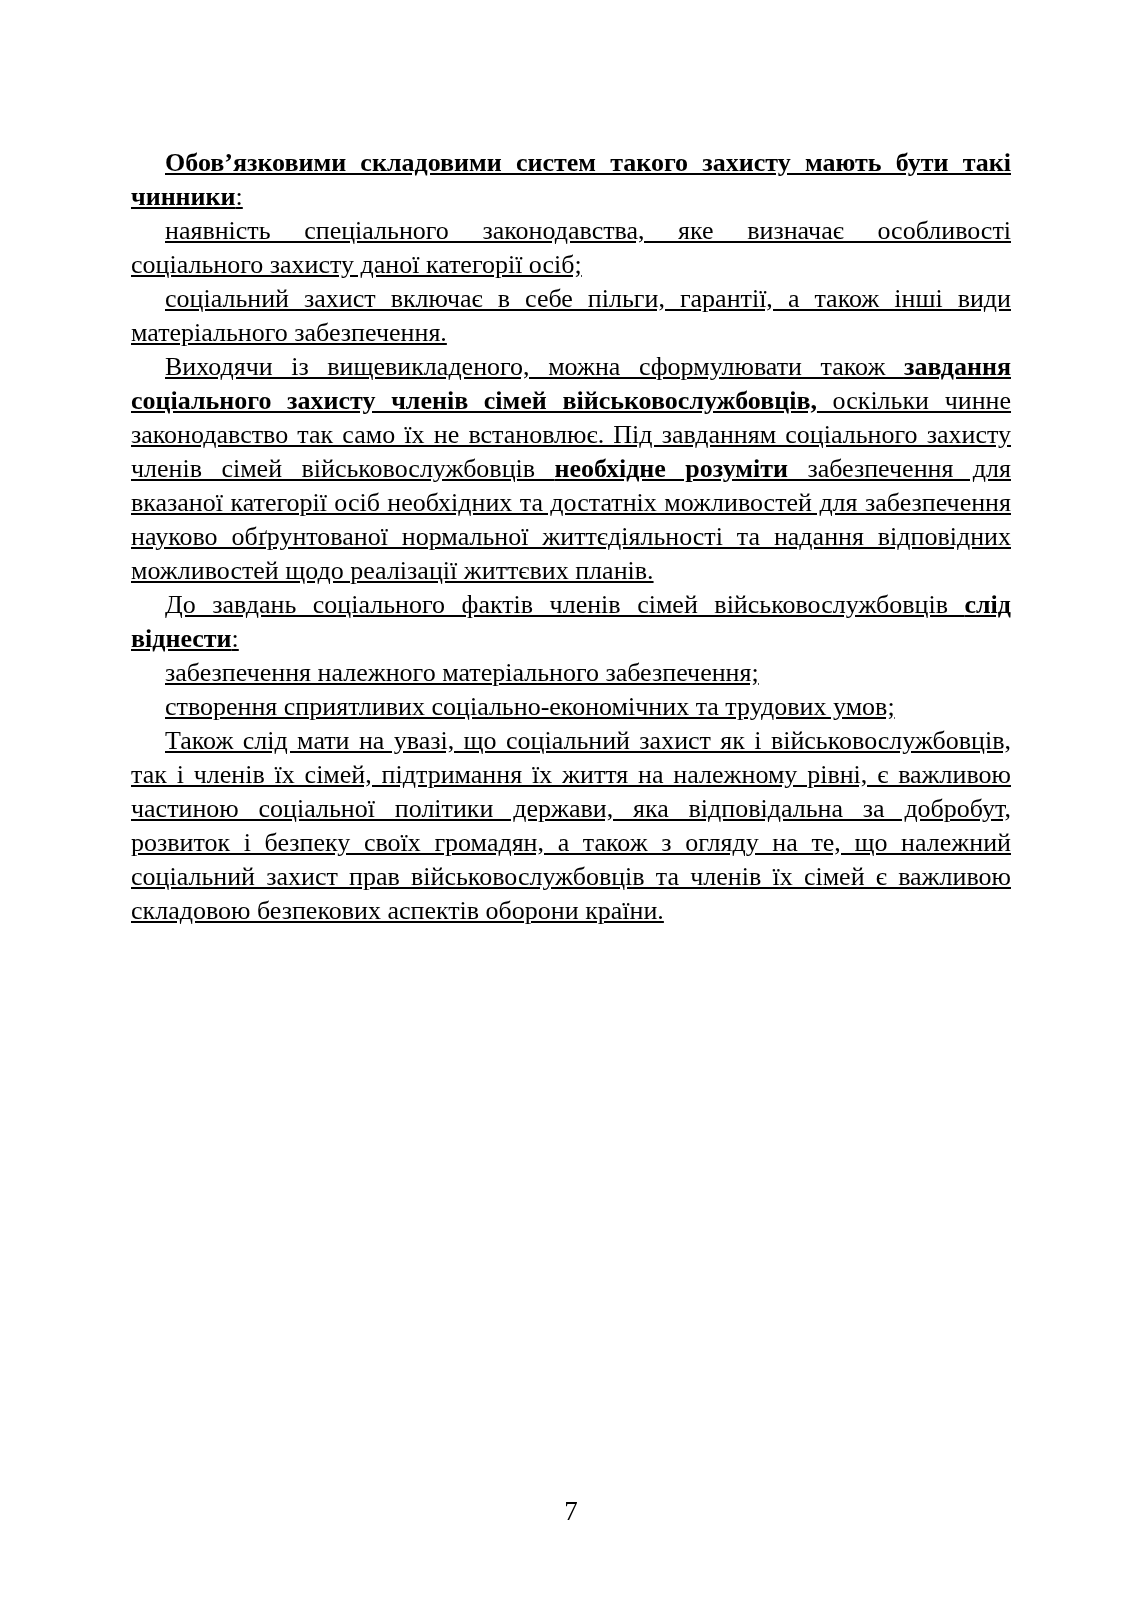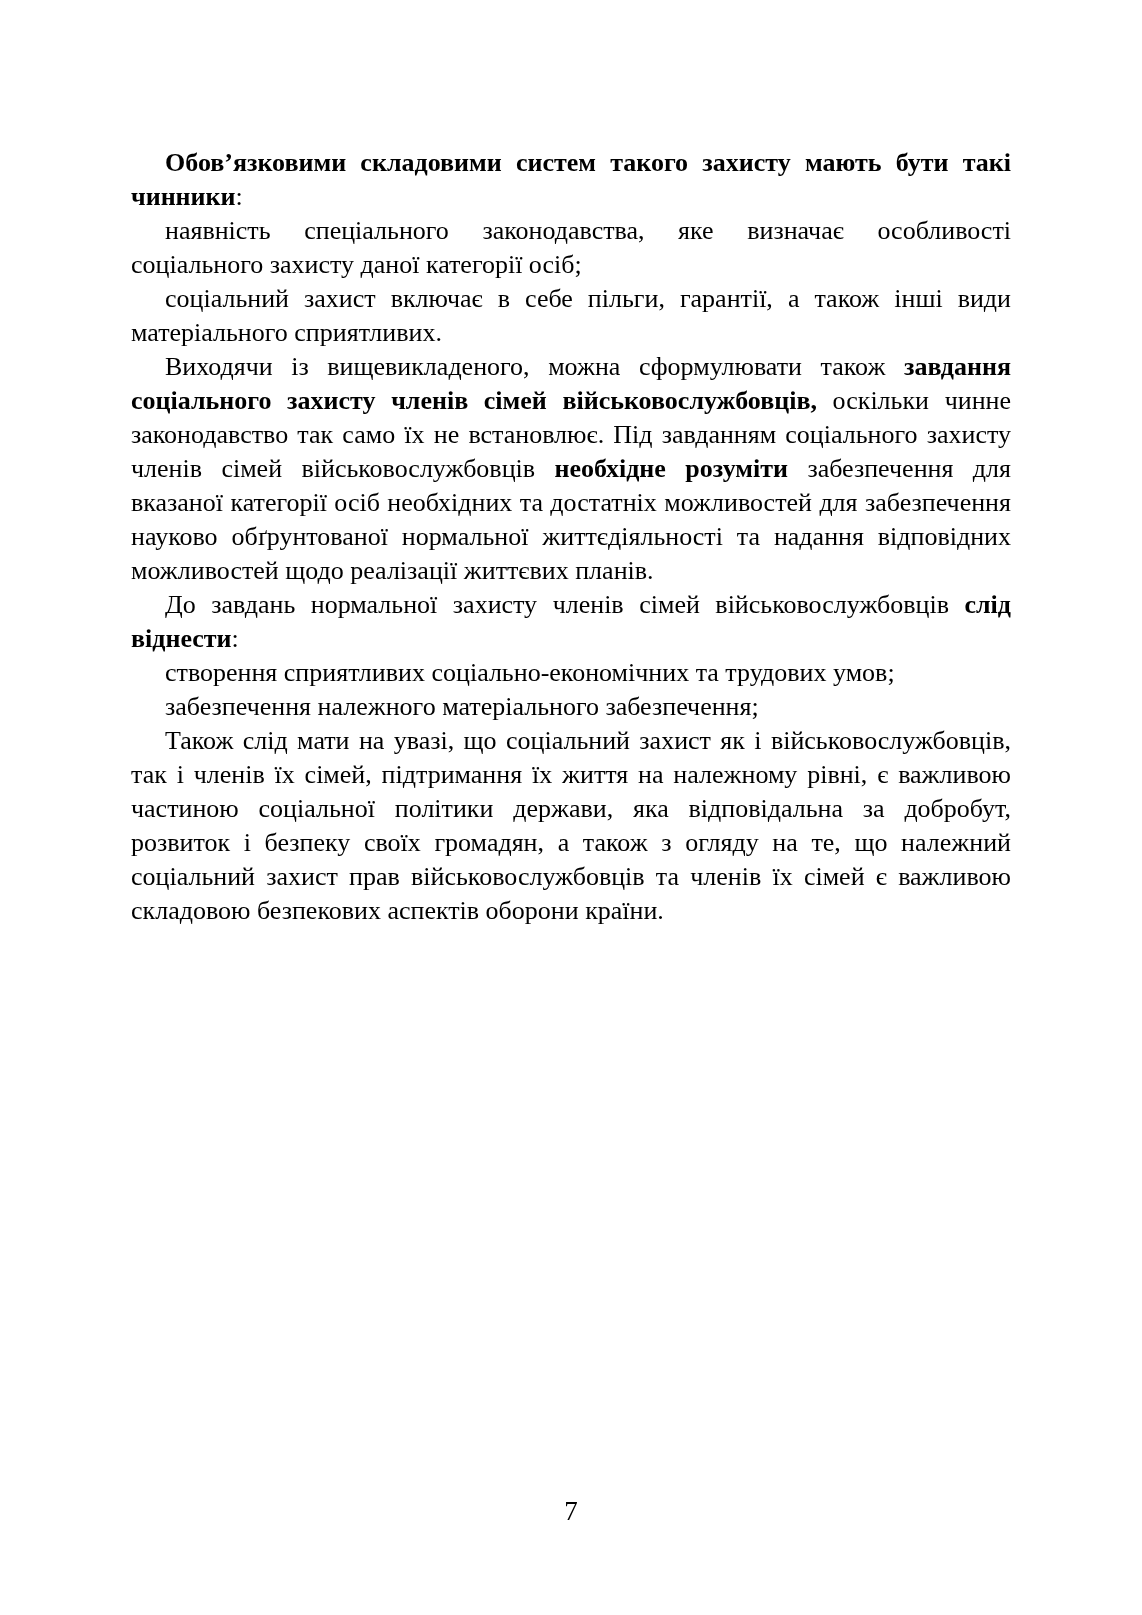--- a/index.html
+++ b/index.html
@@ -17,20 +17,21 @@
     color: #000000;
   }
   .page-body {
     position: absolute;
     left: 131px;
     top: 146px;
     width: 880px;
     font-size: 26px;
     line-height: 34px;
     text-align: justify;
+    text-decoration: underline;
   }
   .para {
     margin: 0;
     padding: 0;
     text-indent: 34px;
   }
   .para b {
     font-weight: bold;
   }
   .page-footer {
@@ -44,21 +45,21 @@
     color: #000000;
   }
 </style>
 </head>
 <body>
 
 <div class="sheet">
   <div class="page-body" id="page-body">
       <p class="para"><b>Обов’язковими складовими систем такого захисту мають бути такі чинники</b><span>:</span></p>
       <p class="para"><span>наявність спеціального законодавства, яке визначає особливості соціального захисту даної категорії осіб;</span></p>
-      <p class="para"><span>соціальний захист включає в себе пільги, гарантії, а також інші види матеріального сприятливих.</span></p>
+      <p class="para"><span>соціальний захист включає в себе пільги, гарантії, а також інші види матеріального забезпечення.</span></p>
       <p class="para"><span>Виходячи із вищевикладеного, можна сформулювати також </span><b>завдання соціального захисту членів сімей військовослужбовців,</b><span> оскільки чинне законодавство так само їх не встановлює. Під завданням соціального захисту членів сімей військовослужбовців </span><b>необхідне розуміти</b><span> забезпечення для вказаної категорії осіб необхідних та достатніх можливостей для забезпечення науково обґрунтованої нормальної життєдіяльності та надання відповідних можливостей щодо реалізації життєвих планів.</span></p>
-      <p class="para"><span>До завдань нормальної захисту членів сімей військовослужбовців </span><b>слід віднести</b><span>:</span></p>
+      <p class="para"><span>До завдань соціального фактів членів сімей військовослужбовців </span><b>слід віднести</b><span>:</span></p>
+      <p class="para"><span>забезпечення належного матеріального забезпечення;</span></p>
       <p class="para"><span>створення сприятливих соціально-економічних та трудових умов;</span></p>
-      <p class="para"><span>забезпечення належного матеріального забезпечення;</span></p>
       <p class="para"><span>Також слід мати на увазі, що соціальний захист як і військовослужбовців, так і членів їх сімей, підтримання їх життя на належному рівні, є важливою частиною соціальної політики держави, яка відповідальна за добробут, розвиток і безпеку своїх громадян, а також з огляду на те, що належний соціальний захист прав військовослужбовців та членів їх сімей є важливою складовою безпекових аспектів оборони країни.</span></p>
     </div>
   <div class="page-footer">7</div>
 </div>
 
 </body></html>

